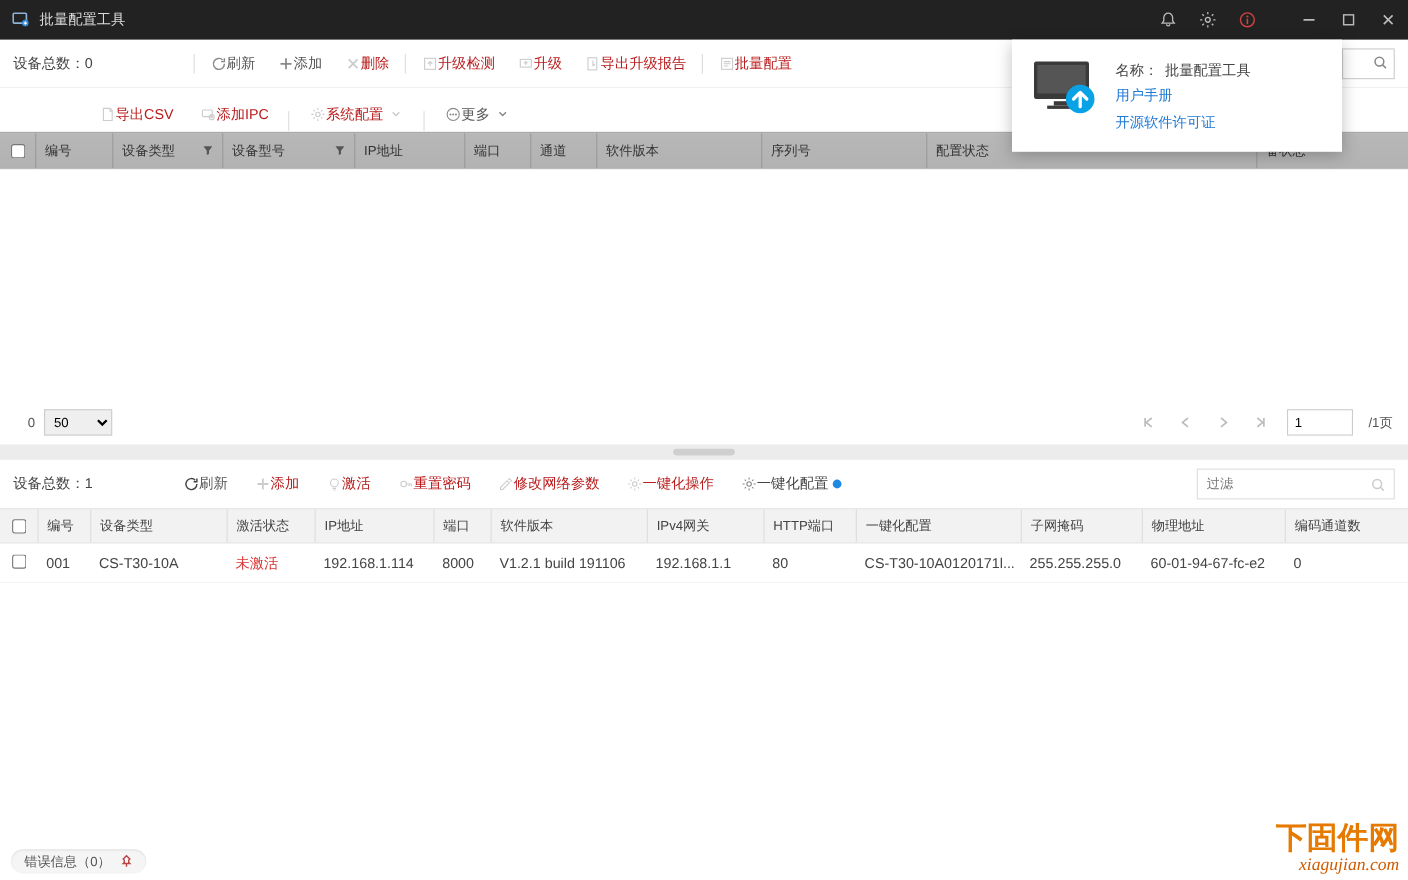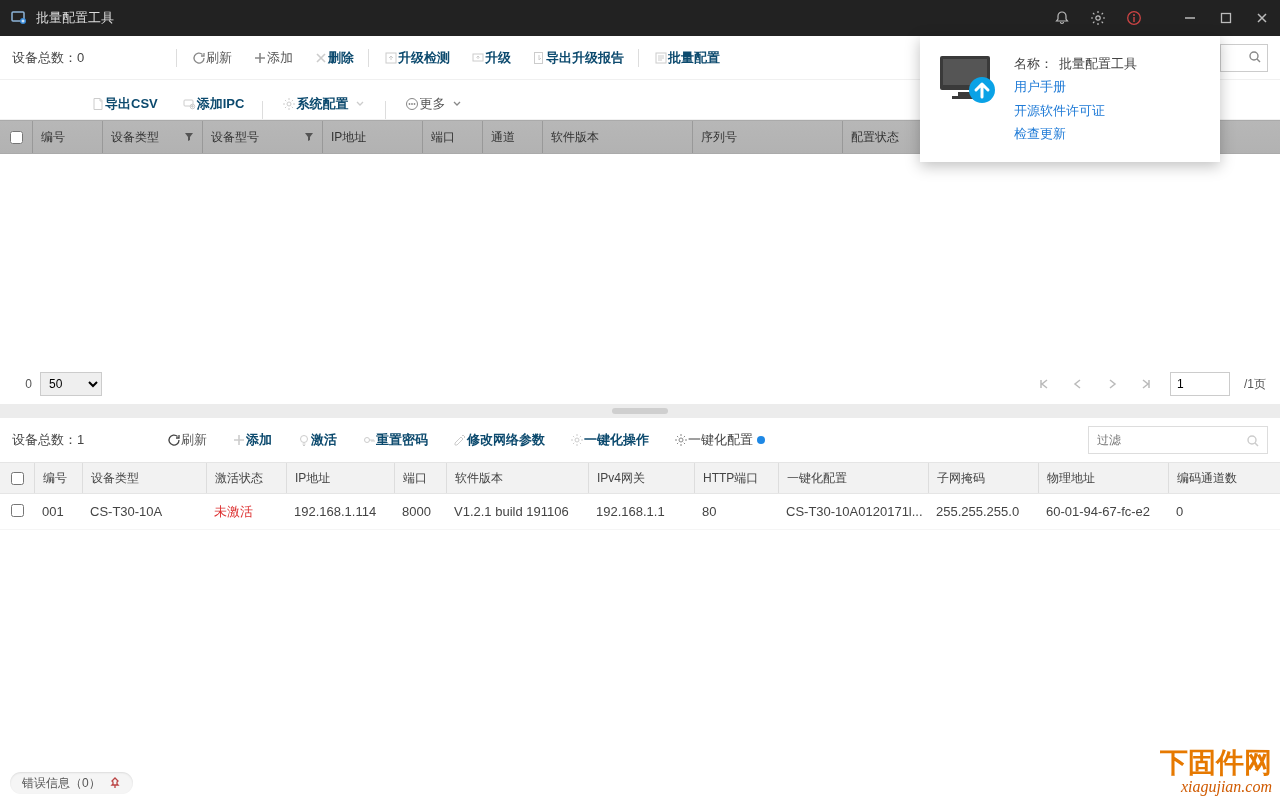--- a/index.html
+++ b/index.html
@@ -12,21 +12,21 @@
 .titlebar .spacer { flex: 1; }
 .titlebar .tb-btn { width: 36px; height: 36px; display: flex; align-items: center; justify-content: center; cursor: pointer; color: #bbb; }
 .titlebar .tb-btn.info { color: #c44; }
 
 
 .toolbar { display: flex; align-items: center; height: 44px; padding: 0 12px; border-bottom: 1px solid #f0f0f0; }
 .toolbar .dev-count { width: 160px; color: #444; font-size: 13px; }
 .sep { width: 1px; height: 18px; background: #ddd; margin: 0 4px; }
 .t-btn { display: flex; align-items: center; gap: 0; padding: 0 10px; height: 30px; color: #555; cursor: pointer; white-space: nowrap; }
 .t-btn .ic { width: 15px; height: 15px; display: inline-flex; align-items: center; justify-content: center; color: #888; }
-.t-btn.disabled { color: #0c4a6e; font-weight: bold; }
+.t-btn.disabled { color: #b91c1c; }
 .t-btn.disabled .ic { color: #ccc; }
 .search-wrap { margin-left: auto; position: relative; }
 .search-wrap input { width: 48px; height: 28px; border: 1px solid #ccc; padding: 0 26px 0 6px; font-size: 12px; }
 .search-wrap .sicn { position: absolute; right: 6px; top: 6px; color: #888; }
 
 .toolbar2 { display: flex; align-items: flex-end; height: 40px; padding-left: 80px; gap: 4px; border-bottom: 1px solid #f0f0f0; }
 
 
 .thead { display: flex; align-items: center; height: 34px; background: linear-gradient(#b7b7b7,#b2b2b2); color: #333; font-size: 12px; border-top: 1px solid #aaa; border-bottom: 1px solid #aaa; }
 .thead .th { display: flex; align-items: center; padding: 0 8px; height: 100%; border-left: 1px solid rgba(0,0,0,0.15); overflow: hidden; flex: 0 0 auto; }
@@ -496,21 +496,20 @@
         <path d="M46 45V32M40 38l6-6 6 6" stroke="#fff" stroke-width="3" fill="none" stroke-linecap="round" stroke-linejoin="round"></path>
       </svg>
     </div>
     <div class="meta">
       <div class="kv">
           <span>名称：</span>
           <span>批量配置工具</span>
         </div>
       <a>用户手册</a>
       <a>开源软件许可证</a>
-      <a>检查更新</a>
     </div>
   </div>
 </div>
 
 <div class="footer">
   <span>错误信息（0）</span>
   <span class="pin">
       <svg width="12" height="12" viewBox="0 0 12 12">
         <path d="M6 1l3 3-1 1v2l1 1H3l1-1V5L3 4zM6 8v3" stroke="currentColor" fill="none" stroke-width="1.3"></path>
       </svg>

